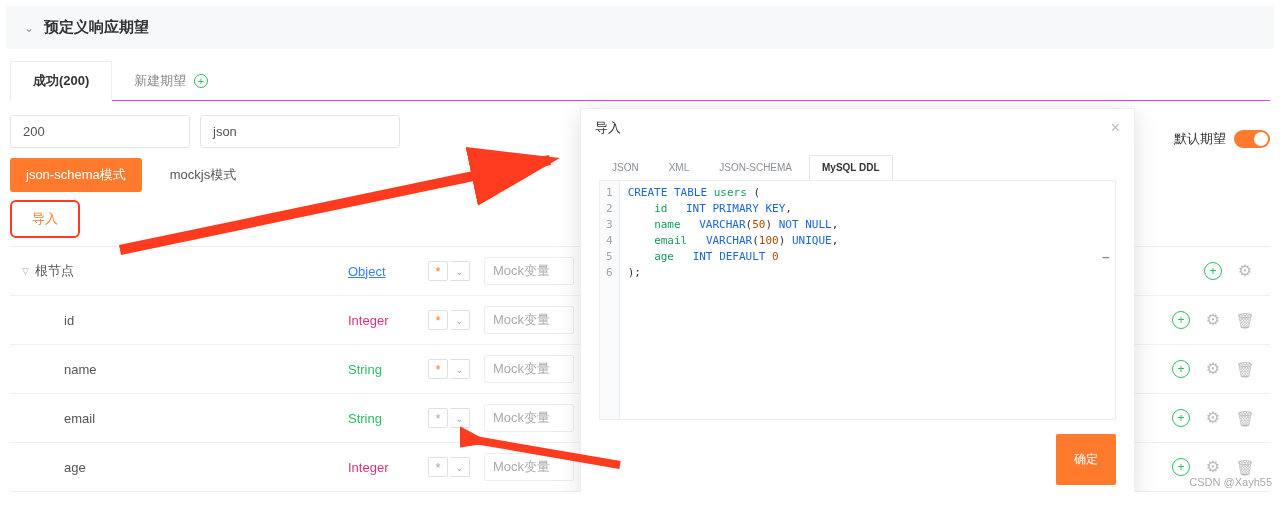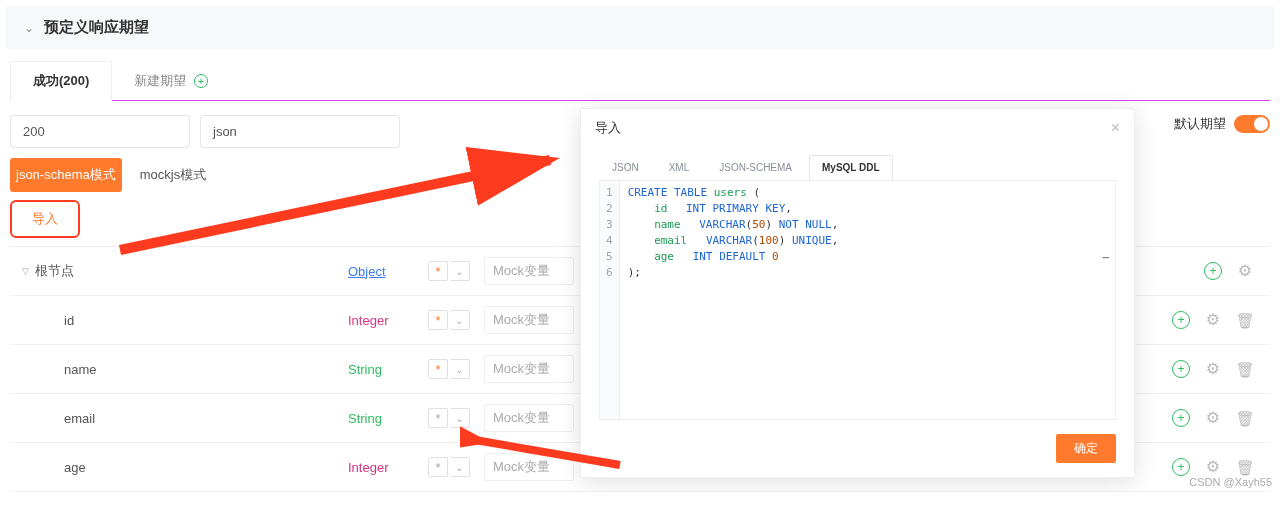--- a/index.html
+++ b/index.html
@@ -10,26 +10,26 @@
 
   .tabs { display: flex; align-items: flex-end; margin: 0 10px; border-bottom: 1px solid #d946ef; }
   .tab { padding: 10px 22px; color: #888; cursor: pointer; }
   .tab.active { background: #fff; color: #333; font-weight: 600; border: 1px solid #eee; border-bottom: 1px solid #fff; margin-bottom: -1px; border-radius: 2px 2px 0 0; }
   .tab.add { color: #888; }
   .tab.add .plus-icon { display:inline-block; width:14px; height:14px; border:1.5px solid #2dbd5f; border-radius:50%; color:#2dbd5f; line-height:12px; text-align:center; font-size:11px; margin-left:4px; }
 
   .config-row { display: flex; margin: 14px 10px 10px 10px; gap: 10px; }
   .text-input { flex: 1; max-width: 180px; border: 1px solid #e5e5e5; padding: 8px 12px; border-radius: 3px; color: #555; }
   .text-input.json { max-width: 200px; }
-  .right-toggle { margin-left: auto; display: flex; align-items: flex-start; gap: 8px; font-size: 13px; color: #333; }
+  .right-toggle { margin-left: auto; display: flex; align-items: flex-end; gap: 8px; font-size: 13px; color: #333; }
   .switch { width: 36px; height: 18px; background: #ff7a2d; border-radius: 10px; position: relative; }
   .switch::after { content:""; position:absolute; right:2px; top:2px; width:14px; height:14px; background:#fff; border-radius:50%; }
 
   .mode-row { display:flex; align-items:center; margin: 6px 10px; gap:12px; }
-  .mode-btn { padding: 8px 6px; border-radius: 3px; cursor:pointer; }
+  .mode-btn { padding: 8px 16px; border-radius: 3px; cursor:pointer; }
   .mode-btn.active { background:#ff7a2d; color:#fff; }
   .mode-btn.inactive { color:#555; }
 
   .import-btn-wrap { margin: 8px 10px; }
   .import-btn { display:inline-block; padding: 8px 20px; border:2px solid #ff3b1f; border-radius:6px; color:#ff7a2d; font-size:13px; cursor:pointer; }
 
   .tree-table { margin: 8px 10px 0 10px; border-top:1px solid #eee; }
   .row { display:flex; align-items:center; padding: 10px 8px; border-bottom:1px solid #f0f0f0; }
   .cell-name { width: 330px; display:flex; align-items:center; color:#555; }
   .indent0 { padding-left: 4px; }
@@ -61,21 +61,21 @@
   .ctab.active { color:#333; background:#fff; border:1px solid #e5e5e5; border-bottom-color:#fff; font-weight:600; }
   .code-body { margin: 0 18px; border:1px solid #eee; min-height:240px; font-family: Menlo, Consolas, monospace; font-size:11px; display:flex; position:relative; }
   .gutter { background:#fafbfc; border-right:1px solid #eee; color:#a0a6b0; text-align:right; padding:4px 6px; line-height:16px; }
   .code { padding:4px 8px; line-height:16px; white-space:pre; }
   .kw { color:#1e66d0; }
   .ty { color:#1e66d0;margin-left:12px; }
   .fn { color:#1a9e55; }
   .num { color:#b04800; }
   .minus { position:absolute; right:6px; top:70px; color:#888; font-weight:bold; }
   .dialog-ft { display:flex; justify-content:flex-end; padding:14px 18px; }
-  .btn-primary { background:#ff7a2d; color:#fff; padding:6px 18px; border-radius:2px; cursor:pointer; font-size:12px; }
+  .btn-primary { background:#ff7a2d; color:#fff; padding:17px 18px; border-radius:2px; cursor:pointer; font-size:12px; }
 
   
   .arrow-svg { position:absolute; pointer-events:none; }
   .watermark { position:absolute; right:8px; bottom:4px; font-size:11px; color:#aaa; }
 </style>
 </head>
 <body>
 
 <div class="panel-header">
   <span class="chev">⌄</span>

